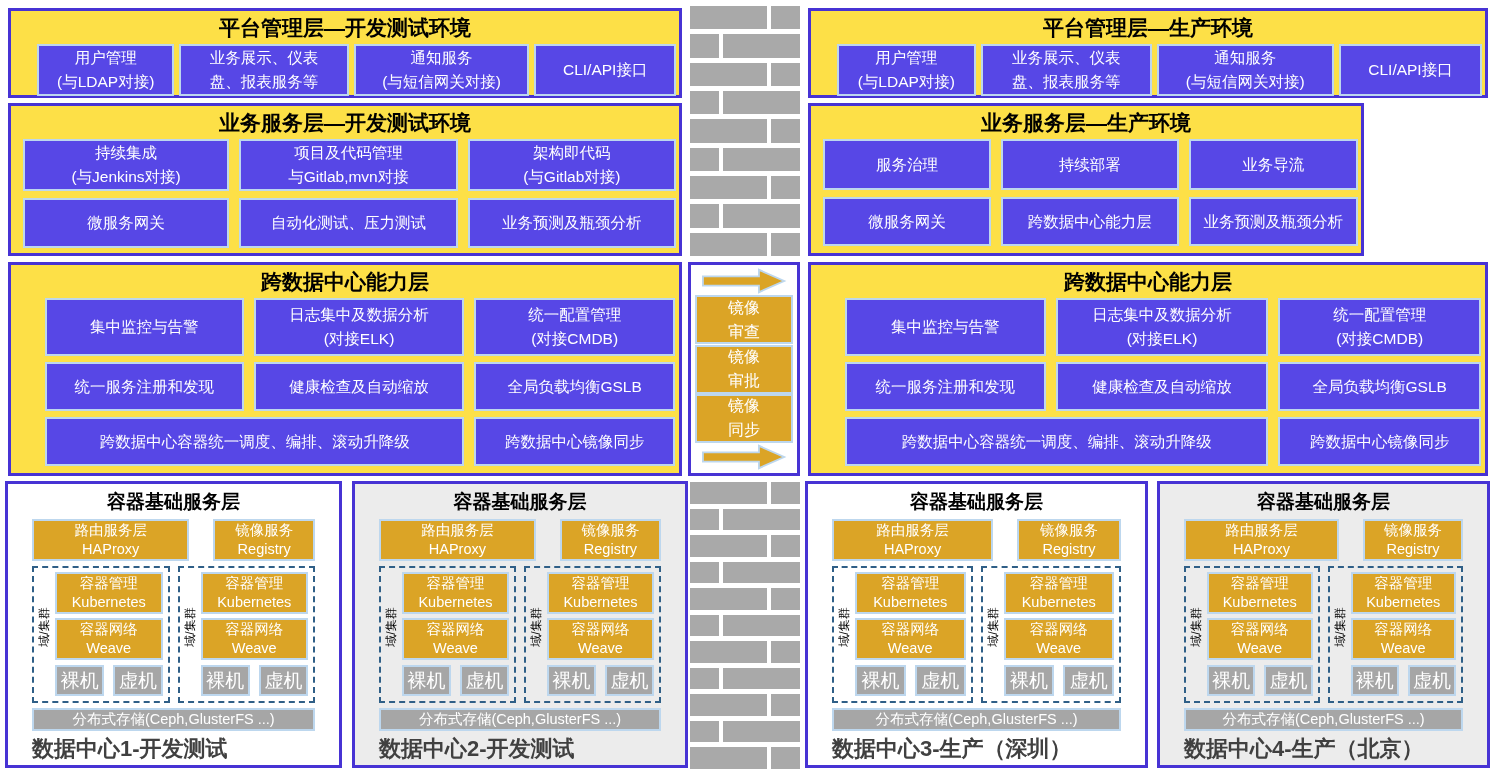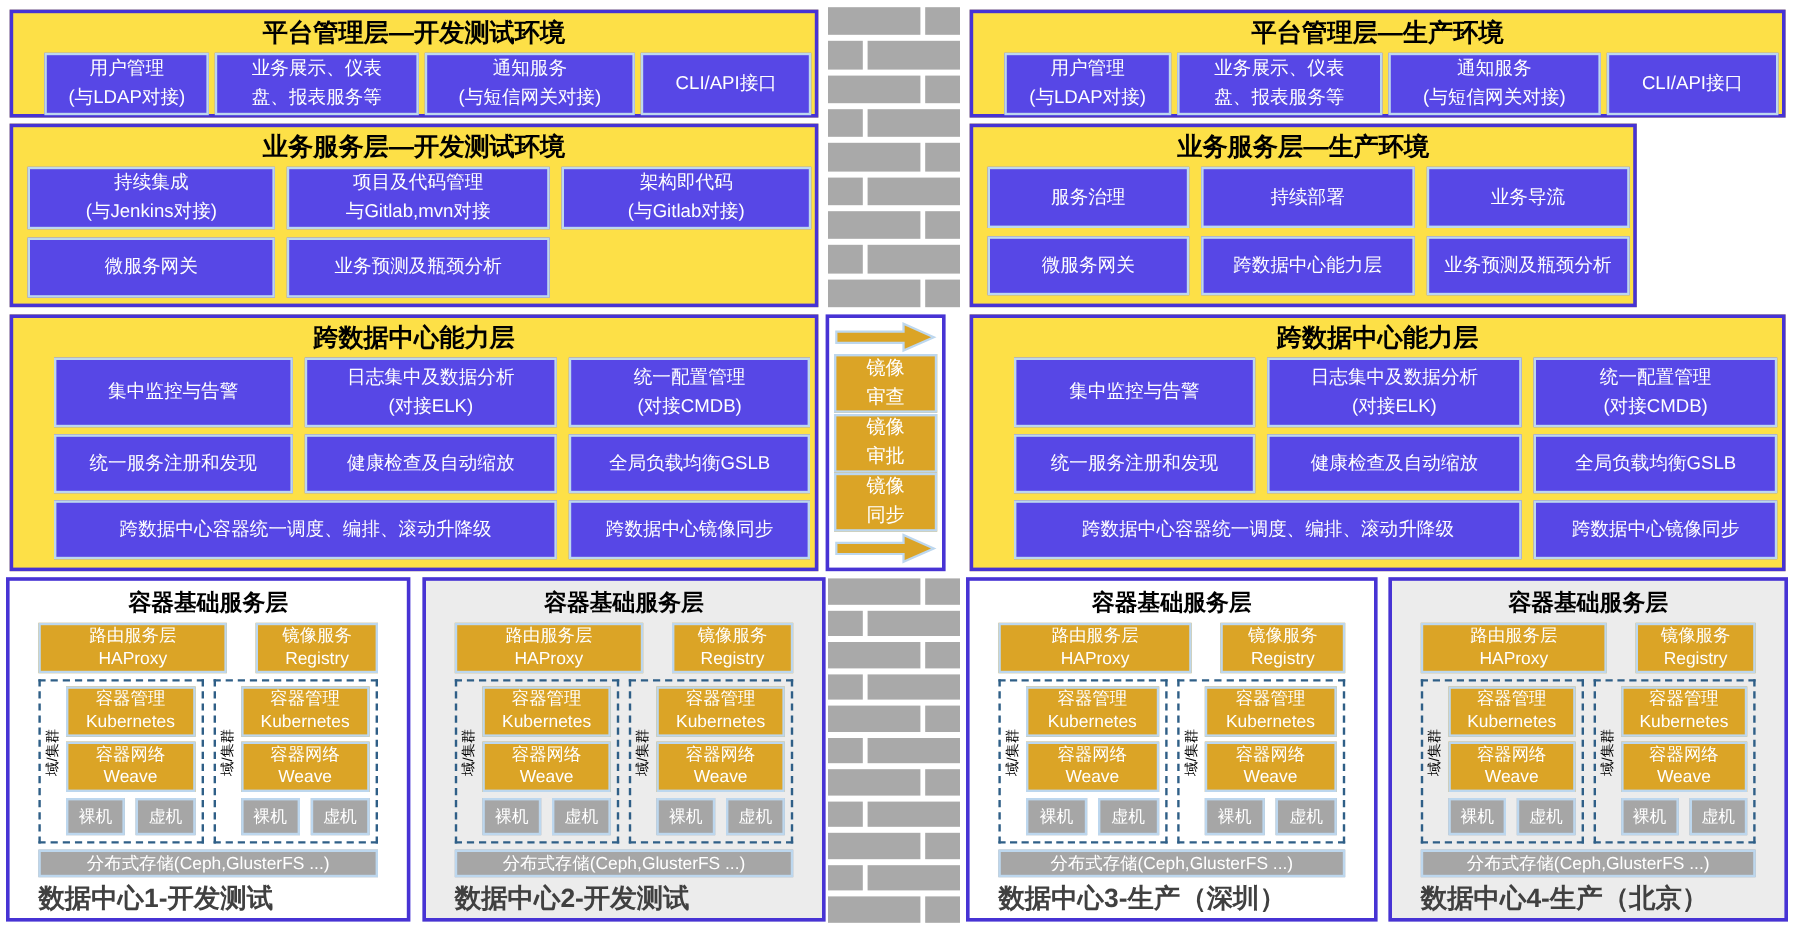--- a/index.html
+++ b/index.html
@@ -46,21 +46,21 @@
           white-space:pre-line; display:flex; align-items:center; justify-content:center;
           font-size:14.5px; line-height:1.32; }
   .dc-clusters { display:grid; grid-template-columns:1fr 1fr; gap:8px; margin-top:5px; }
   .cluster { border:2px dashed var(--dash); position:relative; padding:4px 5px 5px 21px;
              display:flex; flex-direction:column; gap:4px; height:137px; }
   .vlabel { position:absolute; left:10px; top:44%; transform:translate(-50%,-50%) rotate(-90deg);
             font-size:12px; color:#000; white-space:nowrap; }
   .cluster .gbox { height:42px; }
   .machines { display:grid; grid-template-columns:1fr 1fr; gap:9px; height:33px; margin-top:1px; }
   .mbox { background:var(--grayBox); border:2px solid var(--lightblue); color:#fff;
-          display:flex; align-items:center; justify-content:center; font-size:14px; }
+          display:flex; align-items:center; justify-content:center; font-size:19px; }
   .storage { margin-top:5px; height:28px; background:var(--grayBox); border:2px solid var(--lightblue);
              color:#fff; display:flex; align-items:center; justify-content:center; font-size:14.5px; }
   .dc-footer { text-align:left; font-weight:bold; font-size:22px; color:#404040; padding-top:3px; }
 </style>
 </head>
 <body>
 
 <div class="canvas" id="canvas">
 
   <section class="panel" style="left:8px;top:8px;width:674px;height:90px">
@@ -79,20 +79,21 @@
   <section class="panel" style="left:8px;top:103px;width:674px;height:153px">
     <h2>业务服务层—开发测试环境</h2>
     <div class="grid biz">
       <div class="pbox">持续集成
 (与Jenkins对接)</div>
       <div class="pbox">项目及代码管理
 与Gitlab,mvn对接</div>
       <div class="pbox">架构即代码
 (与Gitlab对接)</div>
       <div class="pbox">微服务网关</div>
+      <div class="pbox">自动化测试、压力测试</div>
       <div class="pbox">业务预测及瓶颈分析</div>
     </div>
   </section>
 
   <section class="panel" style="left:8px;top:262px;width:674px;height:214px">
     <h2>跨数据中心能力层</h2>
     <div class="grid cross">
       <div class="pbox">集中监控与告警</div>
       <div class="pbox">日志集中及数据分析
 (对接ELK)</div>
@@ -225,21 +226,21 @@
       <div class="brick-row">
         <div class="brick short"></div>
         <div class="brick long"></div>
       </div>
       <div class="brick-row">
         <div class="brick long"></div>
         <div class="brick short"></div>
       </div>
     </div>
 
-  <section class="mirror" style="left:688px;top:262px;width:100px;height:214px">
+  <section class="mirror" style="left:688px;top:262px;width:112px;height:214px">
     <div class="arrow-icon">
       <svg width="92" height="28" viewBox="0 0 92 30">
           <polygon points="2,10 62,10 62,3 89,15 62,27 62,20 2,20" fill="var(--gold)" stroke="var(--lightblue)" stroke-width="2"></polygon>
         </svg>
     </div>
     <div class="step">镜像
 审查</div>
     <div class="step">镜像
 审批</div>
     <div class="step">镜像

